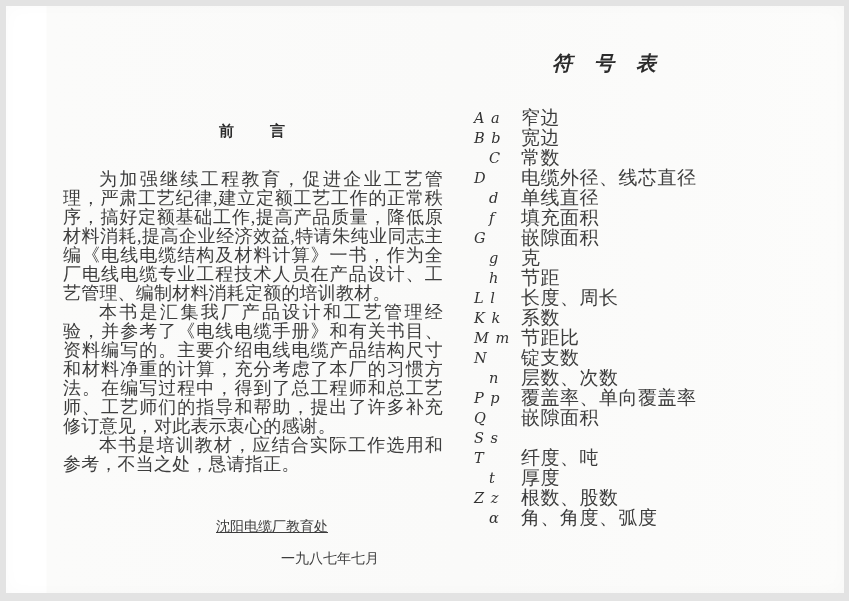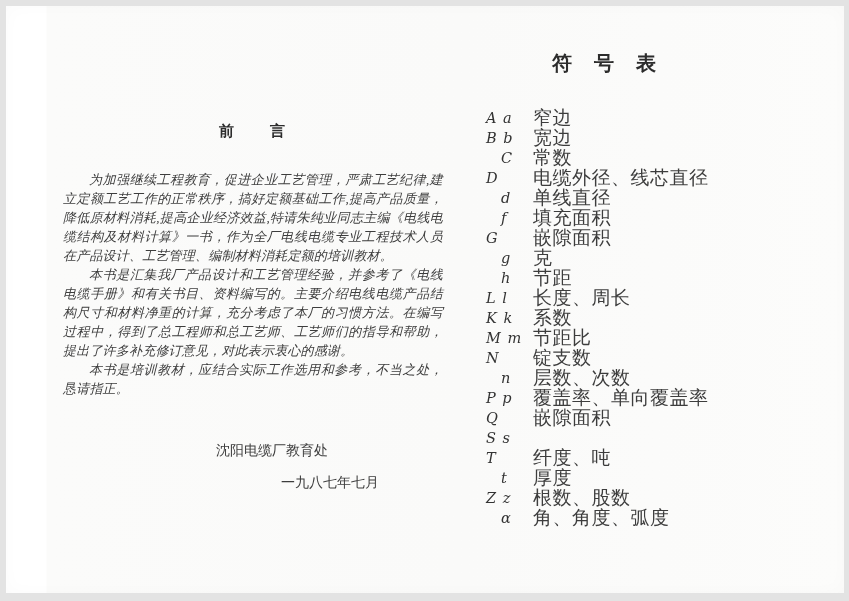--- a/index.html
+++ b/index.html
@@ -26,51 +26,52 @@
   }
   .preface-title {
     margin: 0 0 26px 0;
     font-size: 15px; line-height: 26px;
     font-weight: bold;
     text-align: center;
     color: #2c2c2c;
     letter-spacing: 2px;
   }
   .preface-body {
-    font-size: 13px;
+    font-size: 18px;
     line-height: 19px;
     text-align: justify;
     color: #3d3d3d;
     letter-spacing: 0.2px;
-    font-style: italic;
   }
   .preface-body p { margin: 0; text-indent: 2em; }
   .sig-line {
     font-size: 14px; color: #3d3d3d;
     margin: 44px 0 0 153px;
+    text-decoration: underline;
   }
   .date-line {
     font-size: 14px; color: #3d3d3d;
     margin: 14px 0 16px 218px;
   }
 
   
   .page-right {
     position: absolute;
     left: 468px; top: 44px; width: 330px;
     color: #3a3a3a;
   }
   .symbols-title {
     margin: 0 0 32px 78px;
     font-size: 20px; line-height: 26px;
     font-weight: bold;
     color: #2c2c2c;
     letter-spacing: 1px;
+    font-style: italic;
   }
-  .symbol-list { list-style: none; margin: 12px; padding: 0; }
+  .symbol-list { list-style: none; margin: 0; padding: 0; }
   .symbol-row { display: flex; align-items: center; height: 20px; }
   .sym {
     width: 47px; flex: 0 0 47px;
     font-style: italic;
     font-family: "DejaVu Serif", "Liberation Serif", serif;
     font-size: 14.5px;
     color: #333333;
     letter-spacing: 1px;
   }
   .sym.indent { padding-left: 15px; }

